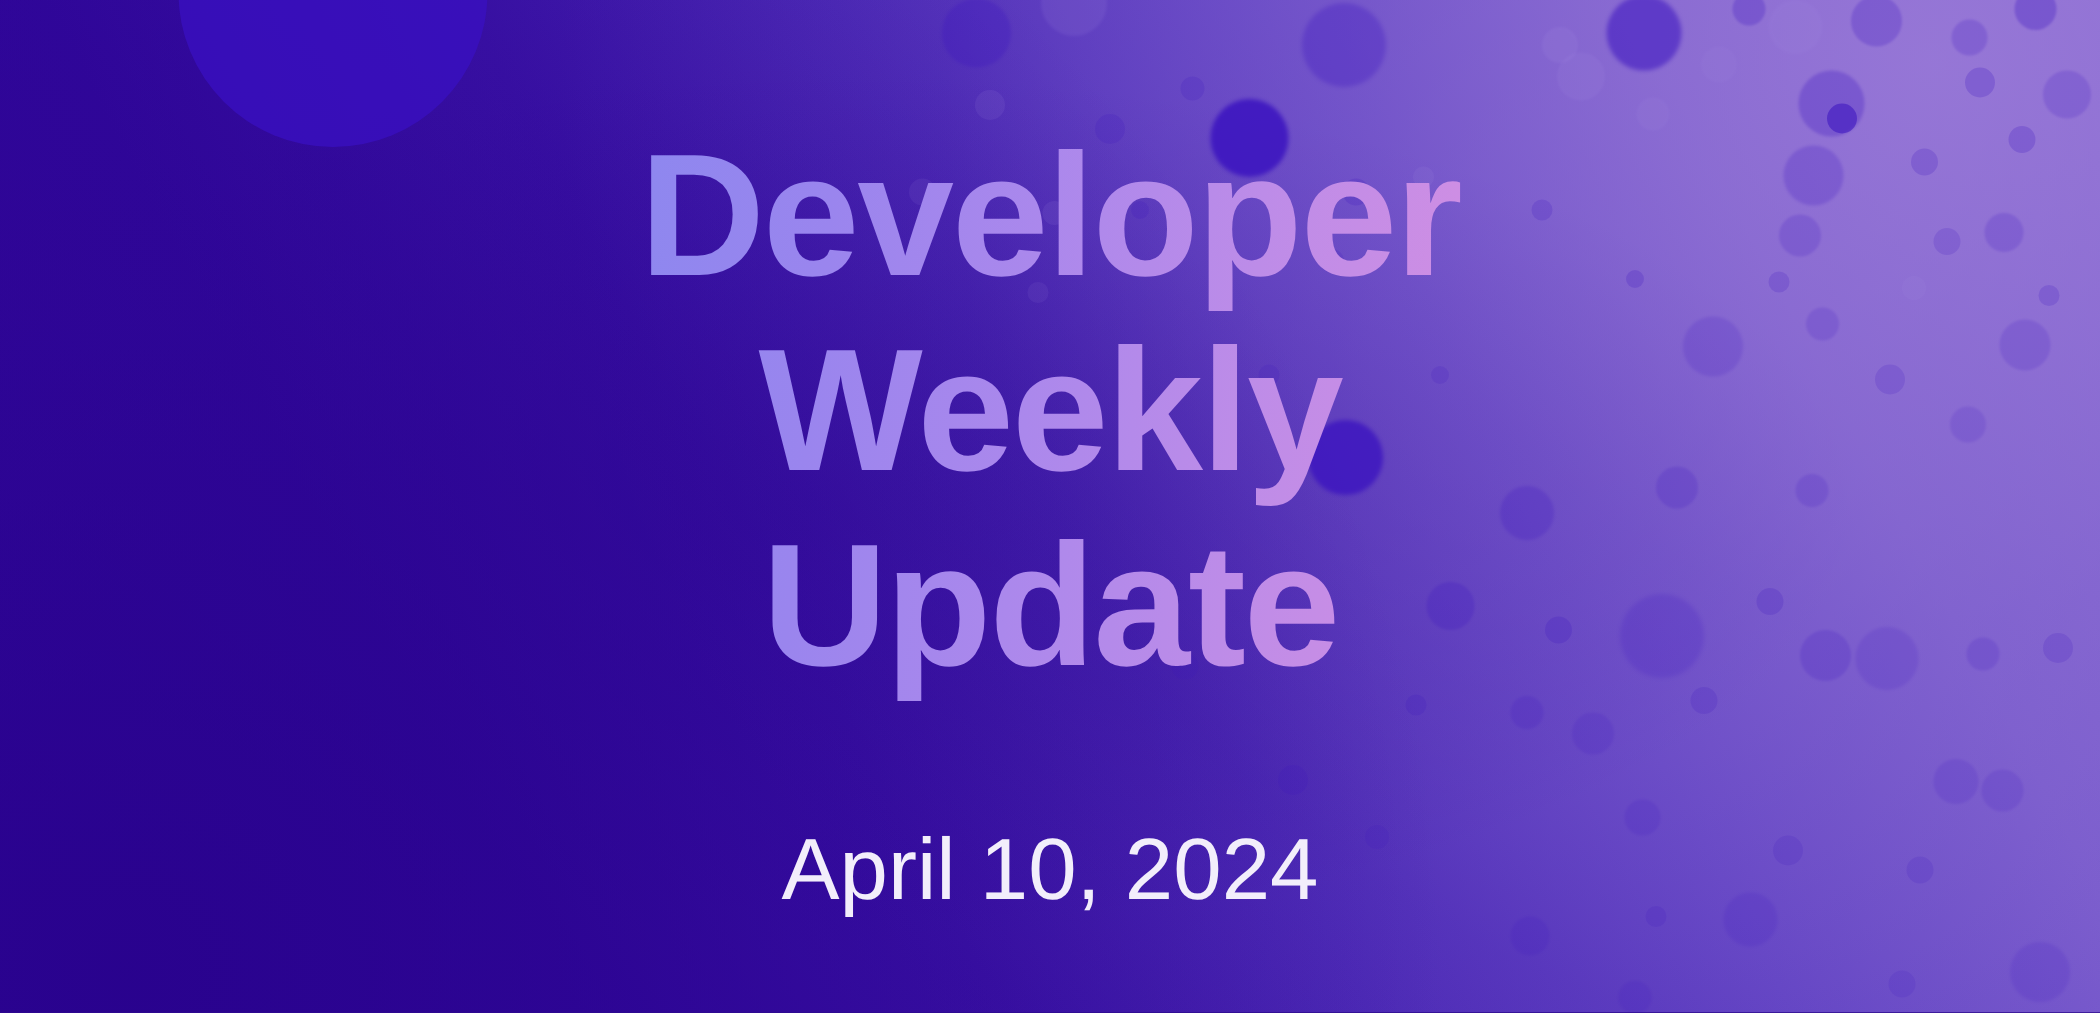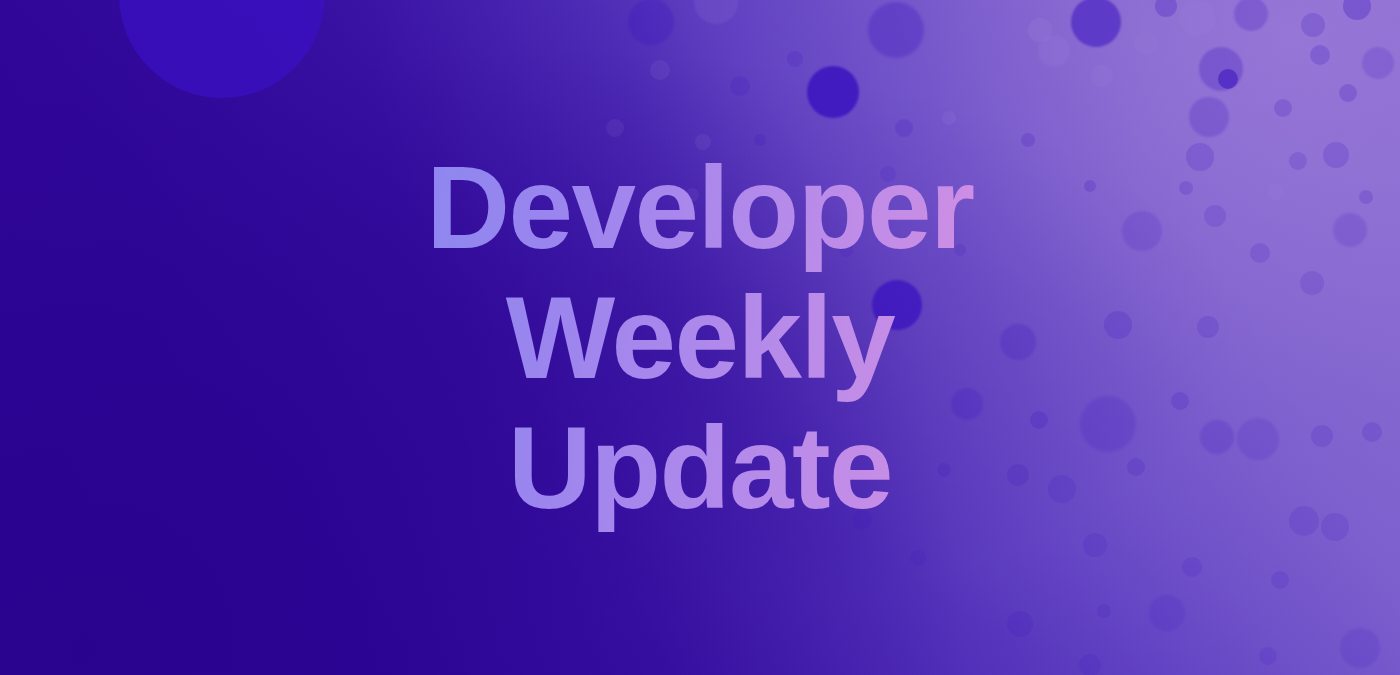--- a/index.html
+++ b/index.html
@@ -206,15 +206,16 @@
       <div class="dot" style="left: 606px; top: 119px; width: 18px; height: 18px; background: rgb(157, 131, 221); opacity: 0.1; filter: blur(0.45px);"></div>
       <div class="dot" style="left: 880px; top: 166px; width: 16px; height: 16px; background: rgb(59, 19, 192); opacity: 0.14; filter: blur(0.4px);"></div>
       <div class="dot" style="left: 685px; top: 188px; width: 14px; height: 14px; background: rgb(157, 131, 221); opacity: 0.1; filter: blur(0.4px);"></div>
       <div class="dot" style="left: 839px; top: 243px; width: 14px; height: 14px; background: rgb(59, 19, 192); opacity: 0.14; filter: blur(0.4px);"></div>
       <div class="dot" style="left: 954px; top: 244px; width: 12px; height: 12px; background: rgb(59, 19, 192); opacity: 0.14; filter: blur(0.4px);"></div>
       <div class="dot" style="left: 1048px; top: 475px; width: 28px; height: 28px; background: rgb(59, 19, 192); opacity: 0.14; filter: blur(0.7px);"></div>
     </div>
 
   <div id="content">
     <h1 id="headline">Developer Weekly Update</h1>
+    <div id="subtitle">April 10, 2024</div>
   </div>
 
 </div>
 
 </body></html>

